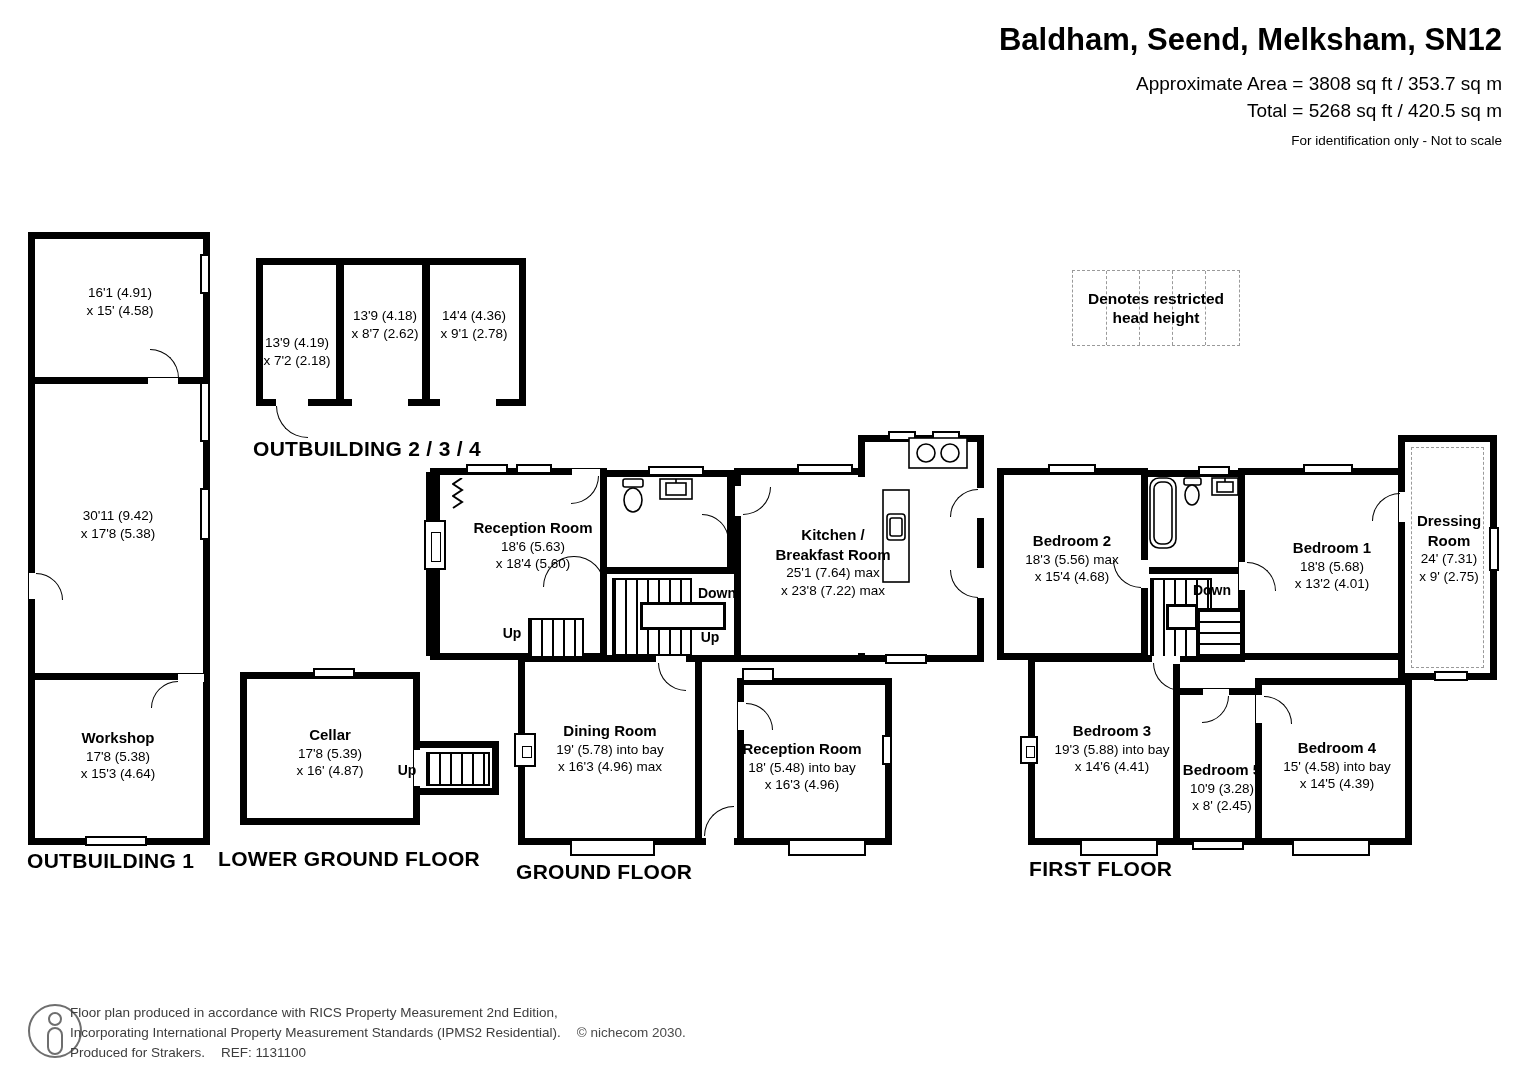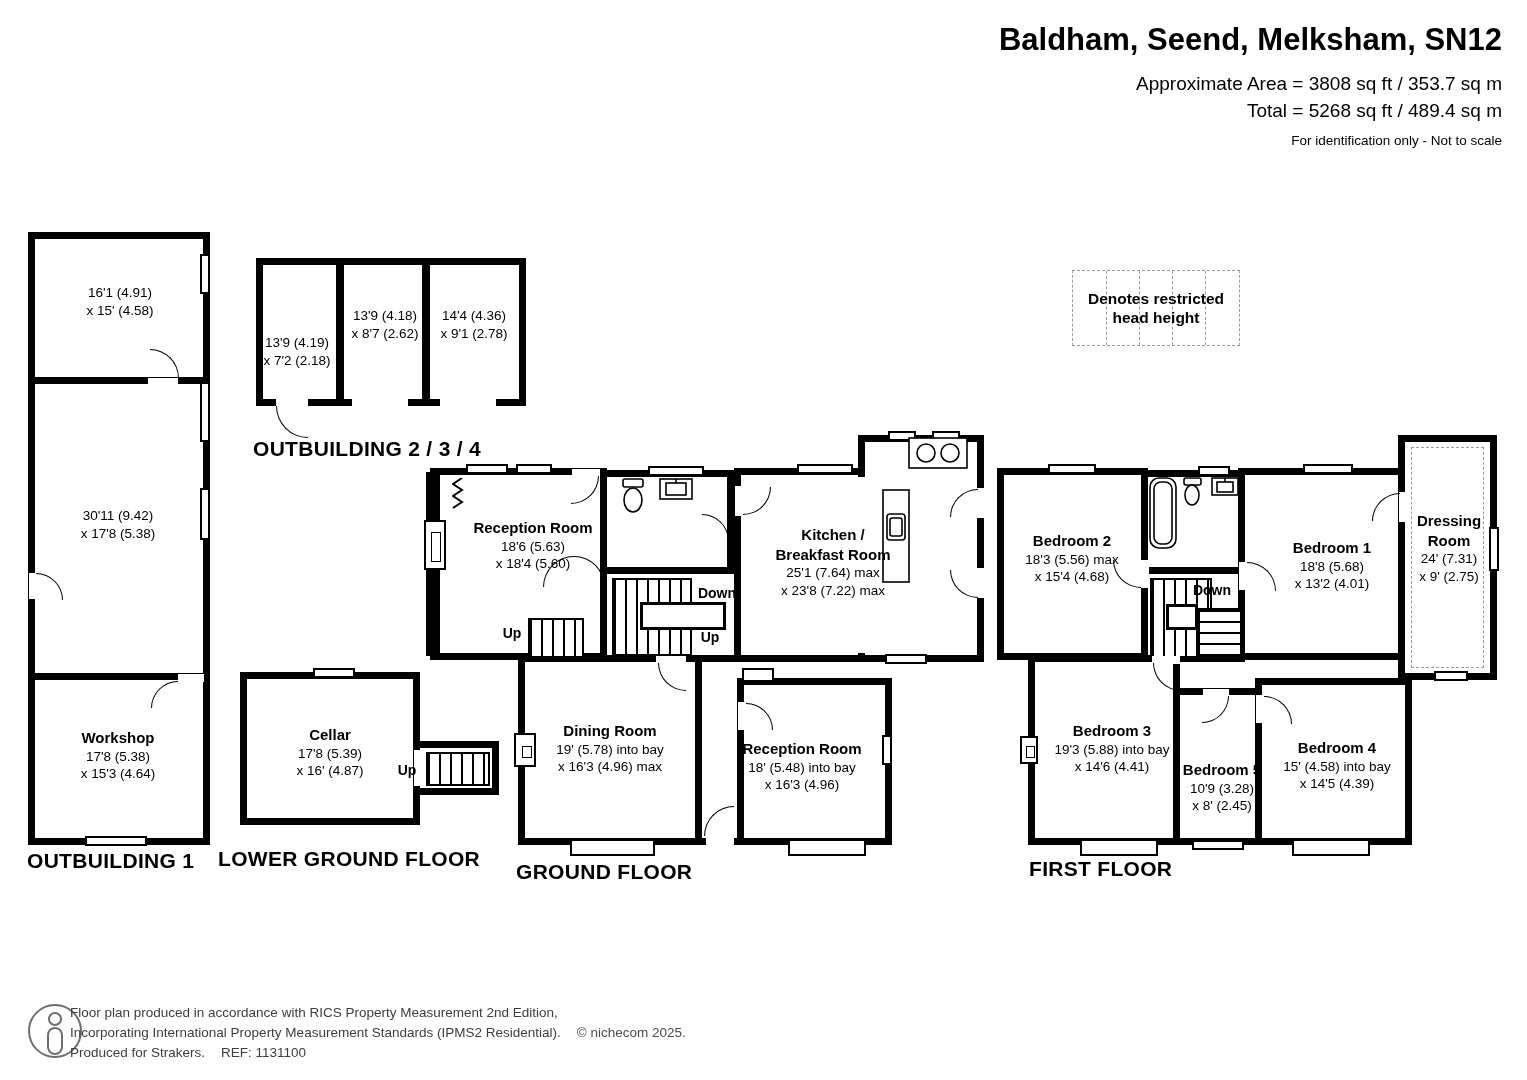--- a/index.html
+++ b/index.html
@@ -38,21 +38,21 @@
   .footer .cr{margin-left:16px;color:#4a4a4a;}
   .footer .ref{margin-left:16px;}
   svg{display:block;}
 </style>
 </head>
 <body>
 
 <div class="title">Baldham, Seend, Melksham, SN12</div>
 <div class="areas">
   <div>Approximate Area = 3808 sq ft / 353.7 sq m</div>
-  <div>Total = 5268 sq ft / 489.4 sq m</div>
+  <div>Total = 5268 sq ft / 420.5 sq m</div>
   <div class="disclaimer">For identification only - Not to scale</div>
 </div>
 
 <div class="legend">
   <div class="col" style="left:33px;"></div>
   <div class="col" style="left:66px;"></div>
   <div class="col" style="left:99px;"></div>
   <div class="col" style="left:132px;"></div>
   <div class="txt">
     <div>Denotes restricted</div>
@@ -317,18 +317,18 @@
 <svg class="abs" style="left:26px;top:1001px;" width="58" height="62" viewBox="0 0 58 62">
   <g fill="none" stroke="#6e6e6e" stroke-width="2">
     <circle cx="29" cy="30" r="26"></circle>
     <circle cx="29" cy="18" r="6"></circle>
     <rect x="22" y="27" width="14" height="26" rx="7"></rect>
   </g>
 </svg>
 <div class="footer">
   <div>Floor plan produced in accordance with RICS Property Measurement 2nd Edition,</div>
   <div>
-    <span>Incorporating International Property Measurement Standards (IPMS2 Residential).</span><span class="cr">© nichecom 2025.</span>
+    <span>Incorporating International Property Measurement Standards (IPMS2 Residential).</span><span class="cr">© nichecom 2030.</span>
   </div>
   <div>
     <span>Produced for Strakers.</span><span class="ref">REF: 1131100</span>
   </div>
 </div>
 
 </body></html>

